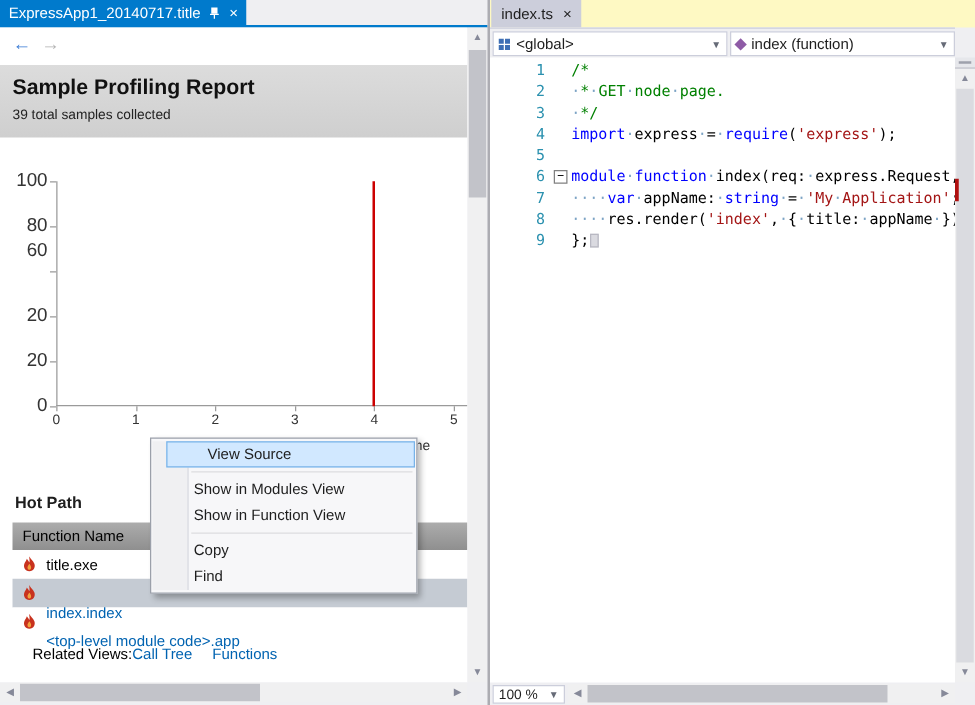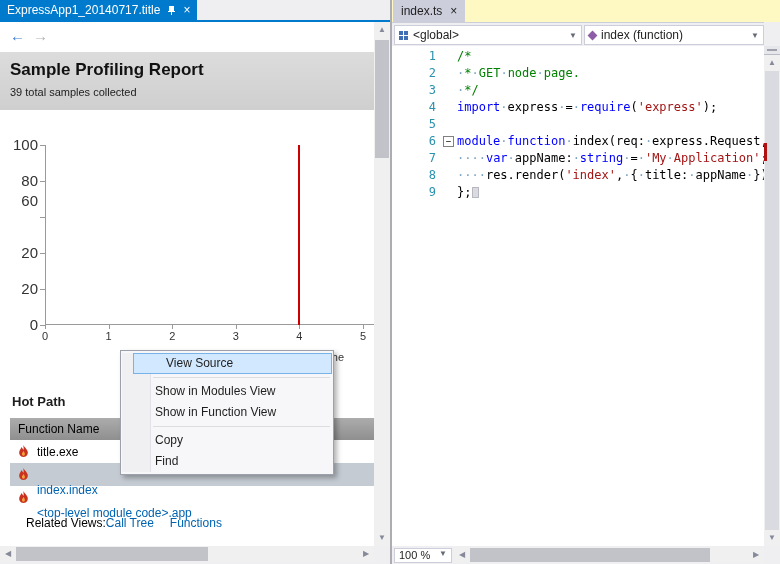--- a/index.html
+++ b/index.html
@@ -65,21 +65,21 @@
   .ln { width:50px; text-align:right; padding-right:6px; color:#2B91AF; flex:none; }
   .fold { width:15px; flex:none; position:relative; }
   .fold.box::before { content:"−"; position:absolute; left:1px; top:3px; width:9px; height:9px; border:1px solid #808080; background:#FFF; font-size:9px; line-height:8px; text-align:center; color:#000; }
   .code { white-space:pre; overflow:hidden; flex:1; }
   .tok-kw { color:#0000FF; } .tok-str { color:#A31515; } .tok-comment { color:#008000; }
   .tok-plain { color:#000; }  .tok-ws { color:#7BA3C4; }
   .tok-eof { display:inline-block; width:7px; height:11px; background:#DADAE0; border:1px solid #B8B8C2; vertical-align:middle; margin-left:1px; }
   .grip { position:absolute; left:372px; top:46px; width:16px; height:9px; background:#E6E7EB; border-bottom:1px solid #B9BBC4; }
   .grip::after { content:""; position:absolute; left:3px; top:3px; width:10px; height:2px; background:#9EA1AC; }
   .err-mark { position:absolute; width:3px; height:18px; background:#B01010; }
-  .zoom { position:absolute; left:2px; top:548px; width:58px; height:15px; background:#FFF; border:1px solid #CCCEDB; display:flex; font-size:11px; padding:0 4px; gap:4px; }
+  .zoom { position:absolute; left:2px; top:548px; width:58px; height:15px; background:#FFF; border:1px solid #CCCEDB; display:flex; align-items:center; font-size:11px; padding:0 4px; gap:4px; }
 </style>
 </head>
 <body>
 
 <div class="app">
 
   <div class="pane-left">
     <div class="tabstrip-left">
       <div class="tab-blue">
         <span>ExpressApp1_20140717.title</span>

